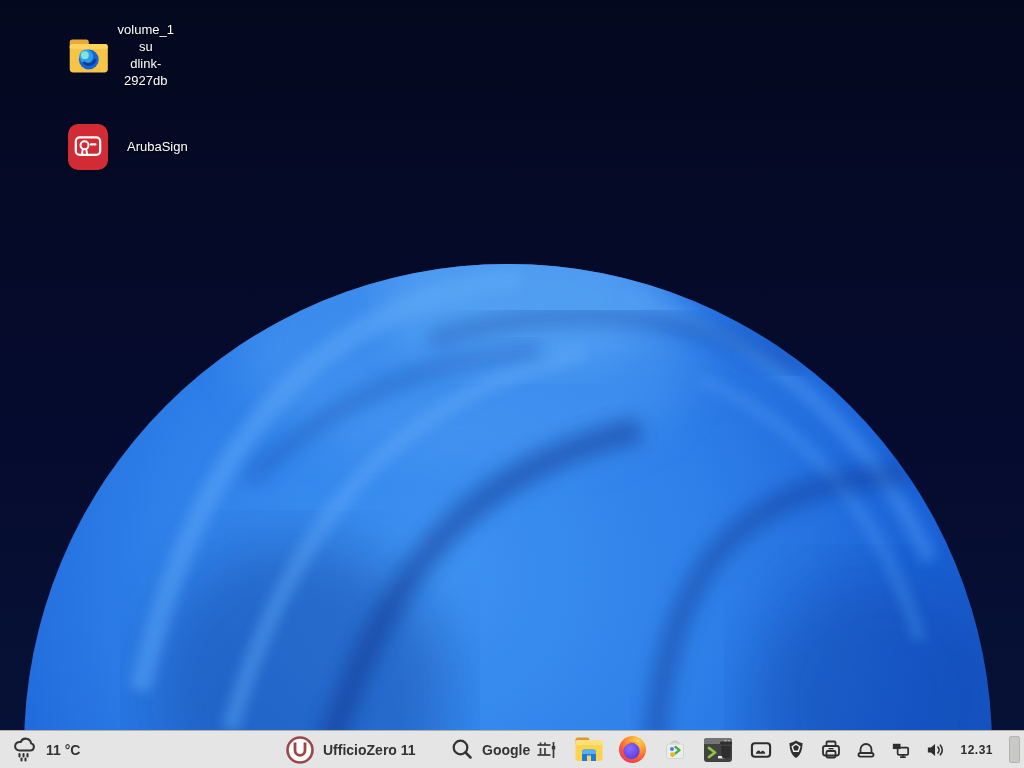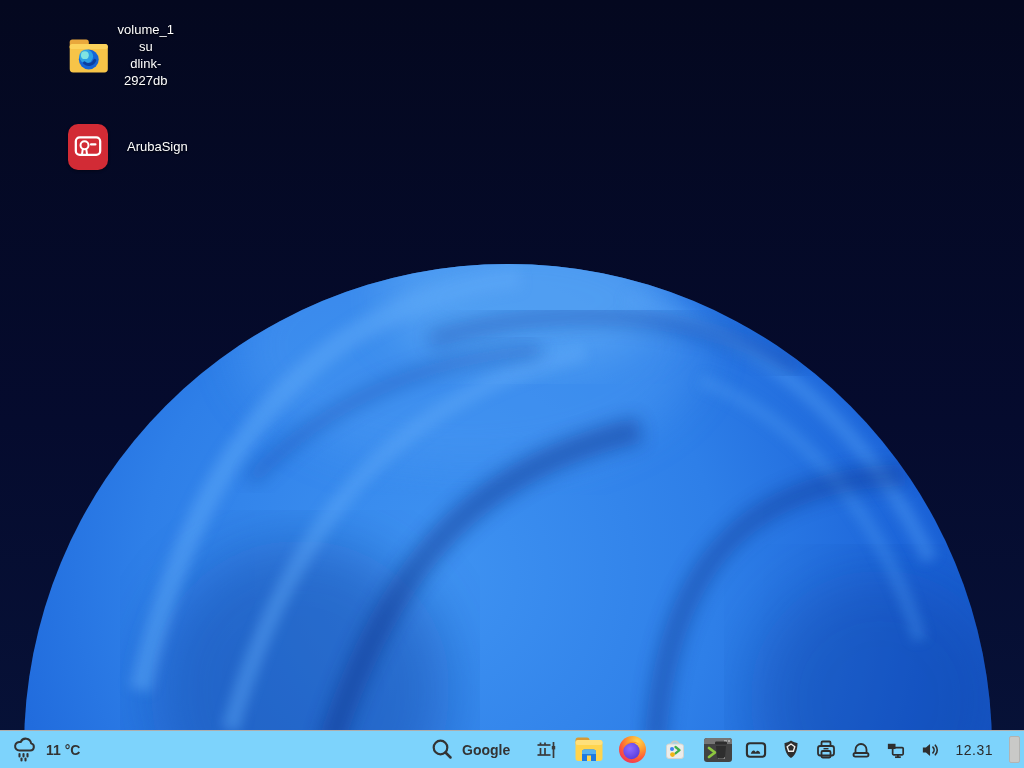--- a/index.html
+++ b/index.html
@@ -28,32 +28,32 @@
   .aruba-badge {
     width:46px; height:46px; border-radius:10px;
     background:#d22b35;
     display:flex; align-items:center; justify-content:center;
     box-shadow:0 1px 3px rgba(0,0,0,.4);
   }
 
   
   .taskbar {
     position:absolute; left:0; bottom:0; width:1024px; height:38px;
-    background:#7dd3fc;
+    background:#e5e5e5;
     border-top:1px solid #aeaeac;
   }
   .tb-group { position:absolute; top:0; height:37px; display:flex; align-items:center; }
   .tb-weather { left:12px; gap:7px; }
   .tb-menu    { left:285px; gap:8px; cursor:pointer; }
-  .tb-search  { left:431px; gap:8px; cursor:pointer; }
+  .tb-search  { left:451px; gap:8px; cursor:pointer; }
   .tb-apps    { left:530px; gap:11px; }
   .tb-tray    { right:4px; gap:13px; }
 
   .tb-text { font-size:14px; font-weight:bold; color:#333333; }
-  .clock   { font-size:14px; font-weight:normal; color:#2b2b2b; letter-spacing:.5px; }
+  .clock   { font-size:12px; font-weight:bold; color:#2b2b2b; letter-spacing:.5px; }
 
   .launcher {
     width:32px; height:34px; display:flex; align-items:center; justify-content:center;
     border-radius:4px; cursor:pointer;
   }
   .tray-btn {
     width:22px; height:34px; display:flex; align-items:center; justify-content:center;
     cursor:pointer;
   }
   .show-desktop {
@@ -156,20 +156,27 @@
         <path d="M7.5 18 v2.4"></path>
           <path d="M11.5 18 v2.4"></path>
           <path d="M15.5 18 v2.4"></path>
         <path d="M9.5 22.5 v2"></path>
           <path d="M13.5 22.5 v2"></path>
       </g>
     </svg>
     <span class="tb-text">11 °C</span>
   </div>
 
+  <div class="tb-group tb-menu">
+    <svg width="30" height="30" viewBox="0 0 30 30">
+      <circle cx="15" cy="15" r="12.5" fill="#fdfdfc" stroke="#9a474c" stroke-width="2.6"></circle>
+      <path d="M10 9 v6.3 a5 5 0 0 0 10 0 V9" stroke="#9a474c" stroke-width="2.8" fill="none" stroke-linecap="square"></path>
+    </svg>
+    <span class="tb-text">UfficioZero 11</span>
+  </div>
 
   <div class="tb-group tb-search">
     <svg width="23" height="23" viewBox="0 0 23 23">
       <circle cx="9.5" cy="9.5" r="6.8" stroke="#333333" stroke-width="2.2" fill="none"></circle>
       <path d="M14.5 14.5 L19.5 19.5" stroke="#333333" stroke-width="2.5" stroke-linecap="round"></path>
     </svg>
     <span class="tb-text">Google</span>
   </div>
 
   <div class="tb-group tb-apps">

